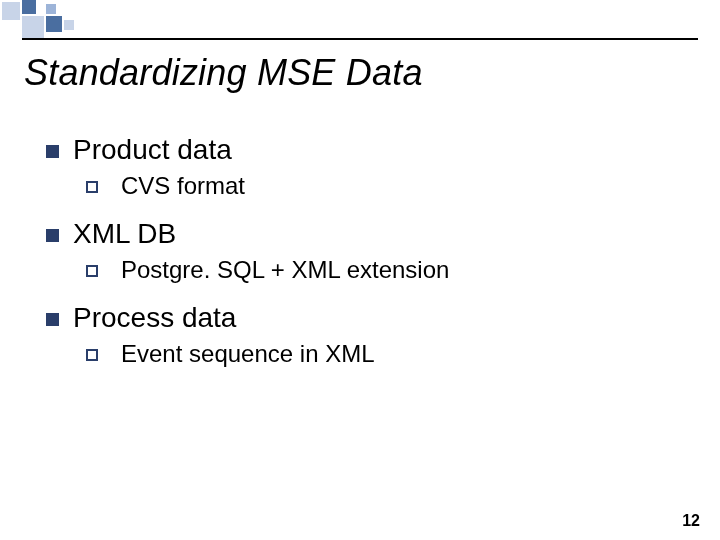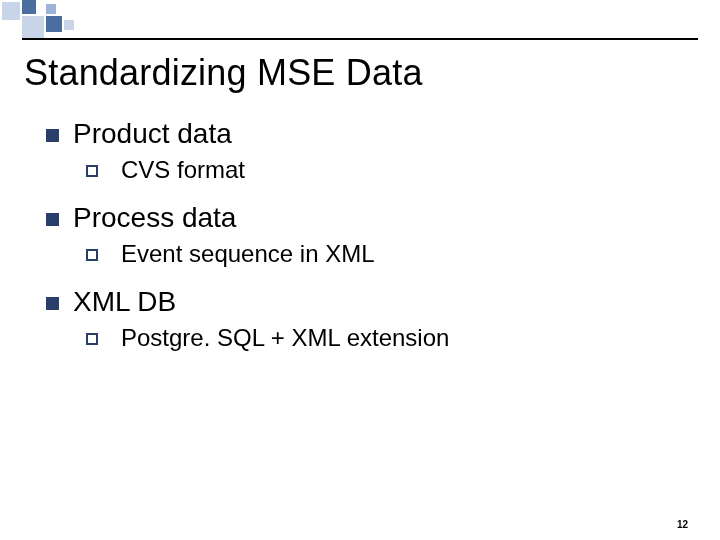--- a/index.html
+++ b/index.html
@@ -34,24 +34,25 @@
     height: 2px;
     background: #000;
   }
   .title {
     position: absolute;
     top: 52px;
     left: 24px;
     font-size: 36px;
     font-weight: 400;
     letter-spacing: 0.2px;
+    font-style: italic;
   }
   .content {
     position: absolute;
-    top: 118px;
+    top: 134px;
     left: 46px;
     width: 640px;
   }
   .l1 {
     margin-top: 18px;
     margin-bottom: 4px;
   }
   .l1:first-child { margin-top: 0; }
   .l1-row {
     display: flex;
@@ -85,22 +86,22 @@
     box-sizing: border-box;
     flex: 0 0 auto;
     margin-top: 2px;
   }
   .l2-text {
     font-size: 24px;
   }
   .page-num {
     position: absolute;
     bottom: 10px;
-    right: 32px;
-    font-size: 10px;
+    right: 20px;
+    font-size: 16px;
     font-weight: bold;
   }
 </style>
 </head>
 <body>
 
 <div class="deco">
   <div class="sq light" style="left:2px;  top:2px;  width:18px; height:18px;"></div>
   <div class="sq" style="left:22px; top:0px;  width:14px; height:14px;"></div>
   <div class="sq light" style="left:22px; top:16px; width:22px; height:22px;"></div>
@@ -123,38 +124,38 @@
       <div class="l2-row">
         <div class="bullet-open"></div>
         <div class="l2-text">CVS format</div>
       </div>
     </div>
   </div>
 
   <div class="l1">
     <div class="l1-row">
       <div class="bullet-sq"></div>
+      <div class="l1-text">XML DB</div>
+    </div>
+    <div class="l2">
+      <div class="l2-row">
+        <div class="bullet-open"></div>
+        <div class="l2-text">Postgre. SQL + XML extension</div>
+      </div>
+    </div>
+  </div>
+
+  <div class="l1">
+    <div class="l1-row">
+      <div class="bullet-sq"></div>
       <div class="l1-text">Process data</div>
     </div>
     <div class="l2">
       <div class="l2-row">
         <div class="bullet-open"></div>
         <div class="l2-text">Event sequence in XML</div>
       </div>
     </div>
   </div>
 
-  <div class="l1">
-    <div class="l1-row">
-      <div class="bullet-sq"></div>
-      <div class="l1-text">XML DB</div>
-    </div>
-    <div class="l2">
-      <div class="l2-row">
-        <div class="bullet-open"></div>
-        <div class="l2-text">Postgre. SQL + XML extension</div>
-      </div>
-    </div>
-  </div>
-
 </div>
 
 <div class="page-num">12</div>
 
 </body></html>

